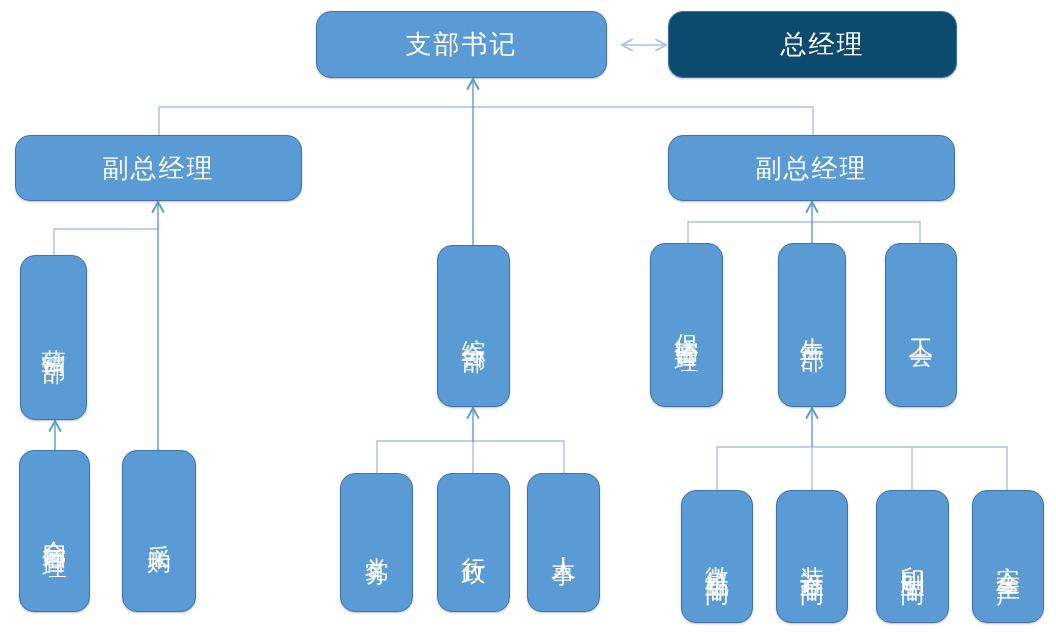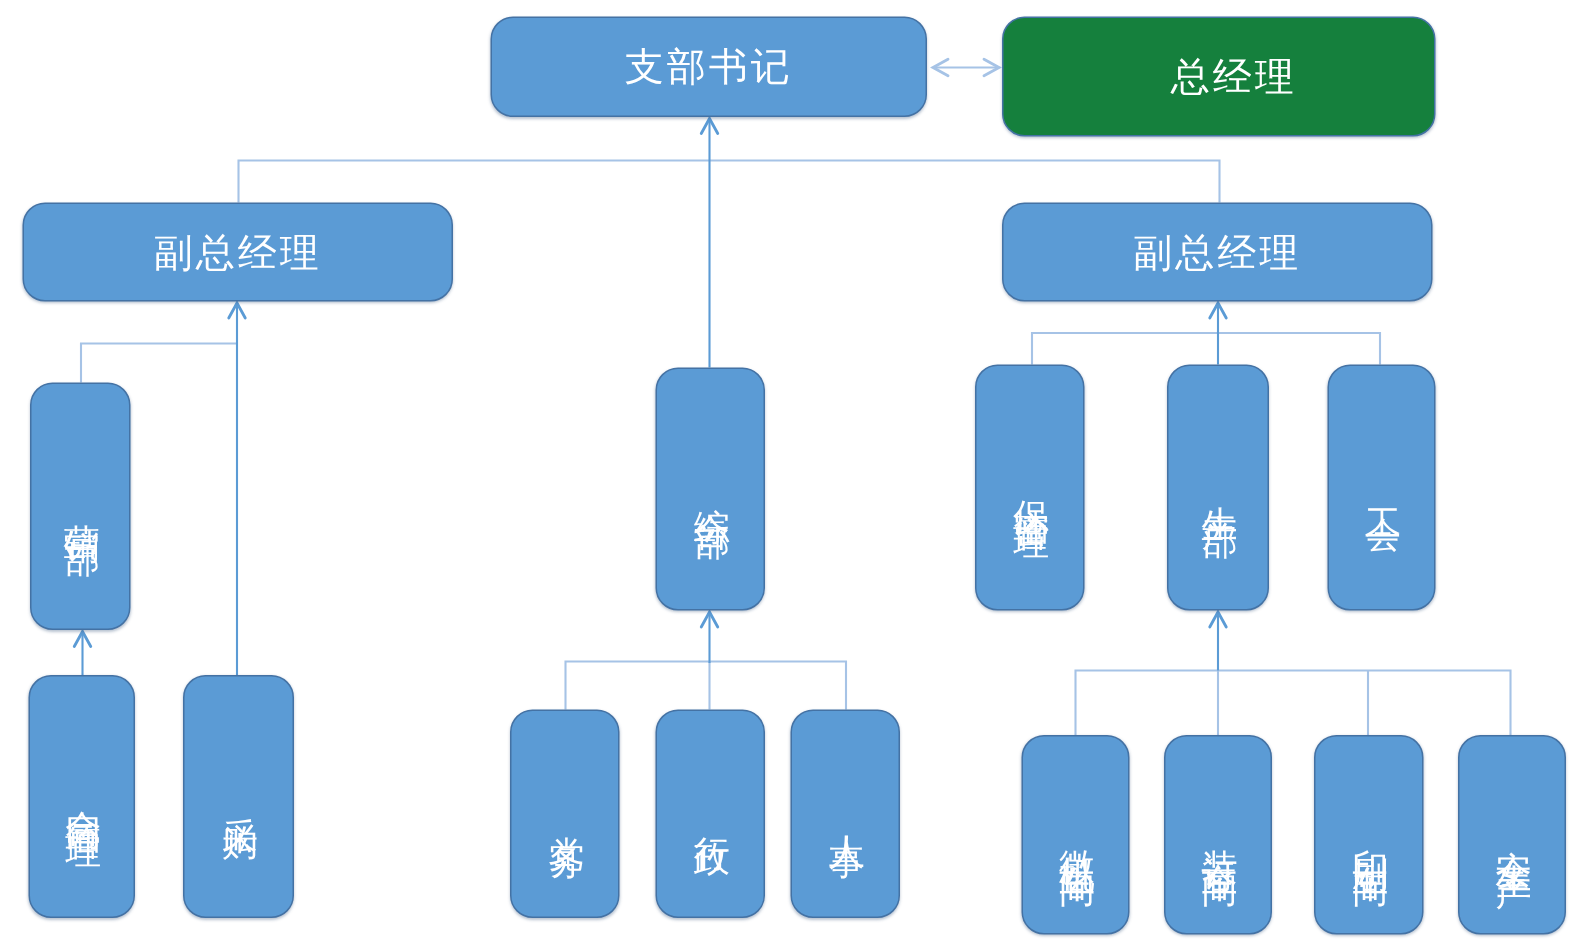--- a/index.html
+++ b/index.html
@@ -75,24 +75,24 @@
       <polyline points="688,243 688,222 920,222 920,243" fill="none" stroke="#a6c3e6" stroke-width="1.4"></polyline>
       <polyline points="812,243 812,202" fill="none" stroke="#5b9bd5" stroke-width="1.4"></polyline>
       <polyline points="806.5,212 812,202 817.5,212" fill="none" stroke="#5b9bd5" stroke-width="1.9" stroke-linecap="round"></polyline>
       <polyline points="717,490 717,447 1007,447 1007,490" fill="none" stroke="#a6c3e6" stroke-width="1.4"></polyline>
       <polyline points="812,447 812,490" fill="none" stroke="#a6c3e6" stroke-width="1.4"></polyline>
       <polyline points="912,447 912,490" fill="none" stroke="#a6c3e6" stroke-width="1.4"></polyline>
       <polyline points="812,447 812,408" fill="none" stroke="#5b9bd5" stroke-width="1.4"></polyline>
       <polyline points="806.5,418 812,408 817.5,418" fill="none" stroke="#5b9bd5" stroke-width="1.9" stroke-linecap="round"></polyline>
     </svg>
 
-<div class="node horizontal" style="left: 327px; top: 11px; width: 291px; height: 67px; background: rgb(91, 155, 213); border-color: rgb(68, 114, 164); color: rgb(255, 255, 255);">
+<div class="node horizontal" style="left: 316px; top: 11px; width: 291px; height: 67px; background: rgb(91, 155, 213); border-color: rgb(68, 114, 164); color: rgb(255, 255, 255);">
       <span>支部书记</span>
     </div>
-    <div class="node horizontal" style="left: 668px; top: 11px; width: 289px; height: 80px; background: #15803d; border-color: rgb(68, 114, 164); color: rgb(255, 255, 255); padding-left: 20px;">
+    <div class="node horizontal" style="left: 668px; top: 11px; width: 289px; height: 67px; background: #0c4a6e; border-color: rgb(68, 114, 164); color: rgb(255, 255, 255); padding-left: 20px;">
       <span>总经理</span>
     </div>
     <div class="node horizontal" style="left: 15px; top: 135px; width: 287px; height: 66px; background: rgb(91, 155, 213); border-color: rgb(68, 114, 164); color: rgb(255, 255, 255);">
       <span>副总经理</span>
     </div>
     <div class="node horizontal" style="left: 668px; top: 135px; width: 287px; height: 66px; background: rgb(91, 155, 213); border-color: rgb(68, 114, 164); color: rgb(255, 255, 255);">
       <span>副总经理</span>
     </div>
     <div class="node vertical" style="left: 20px; top: 255px; width: 67px; height: 165px; background: rgb(91, 155, 213); border-color: rgb(68, 114, 164); color: rgb(255, 255, 255);">
       <span>营销部</span>

